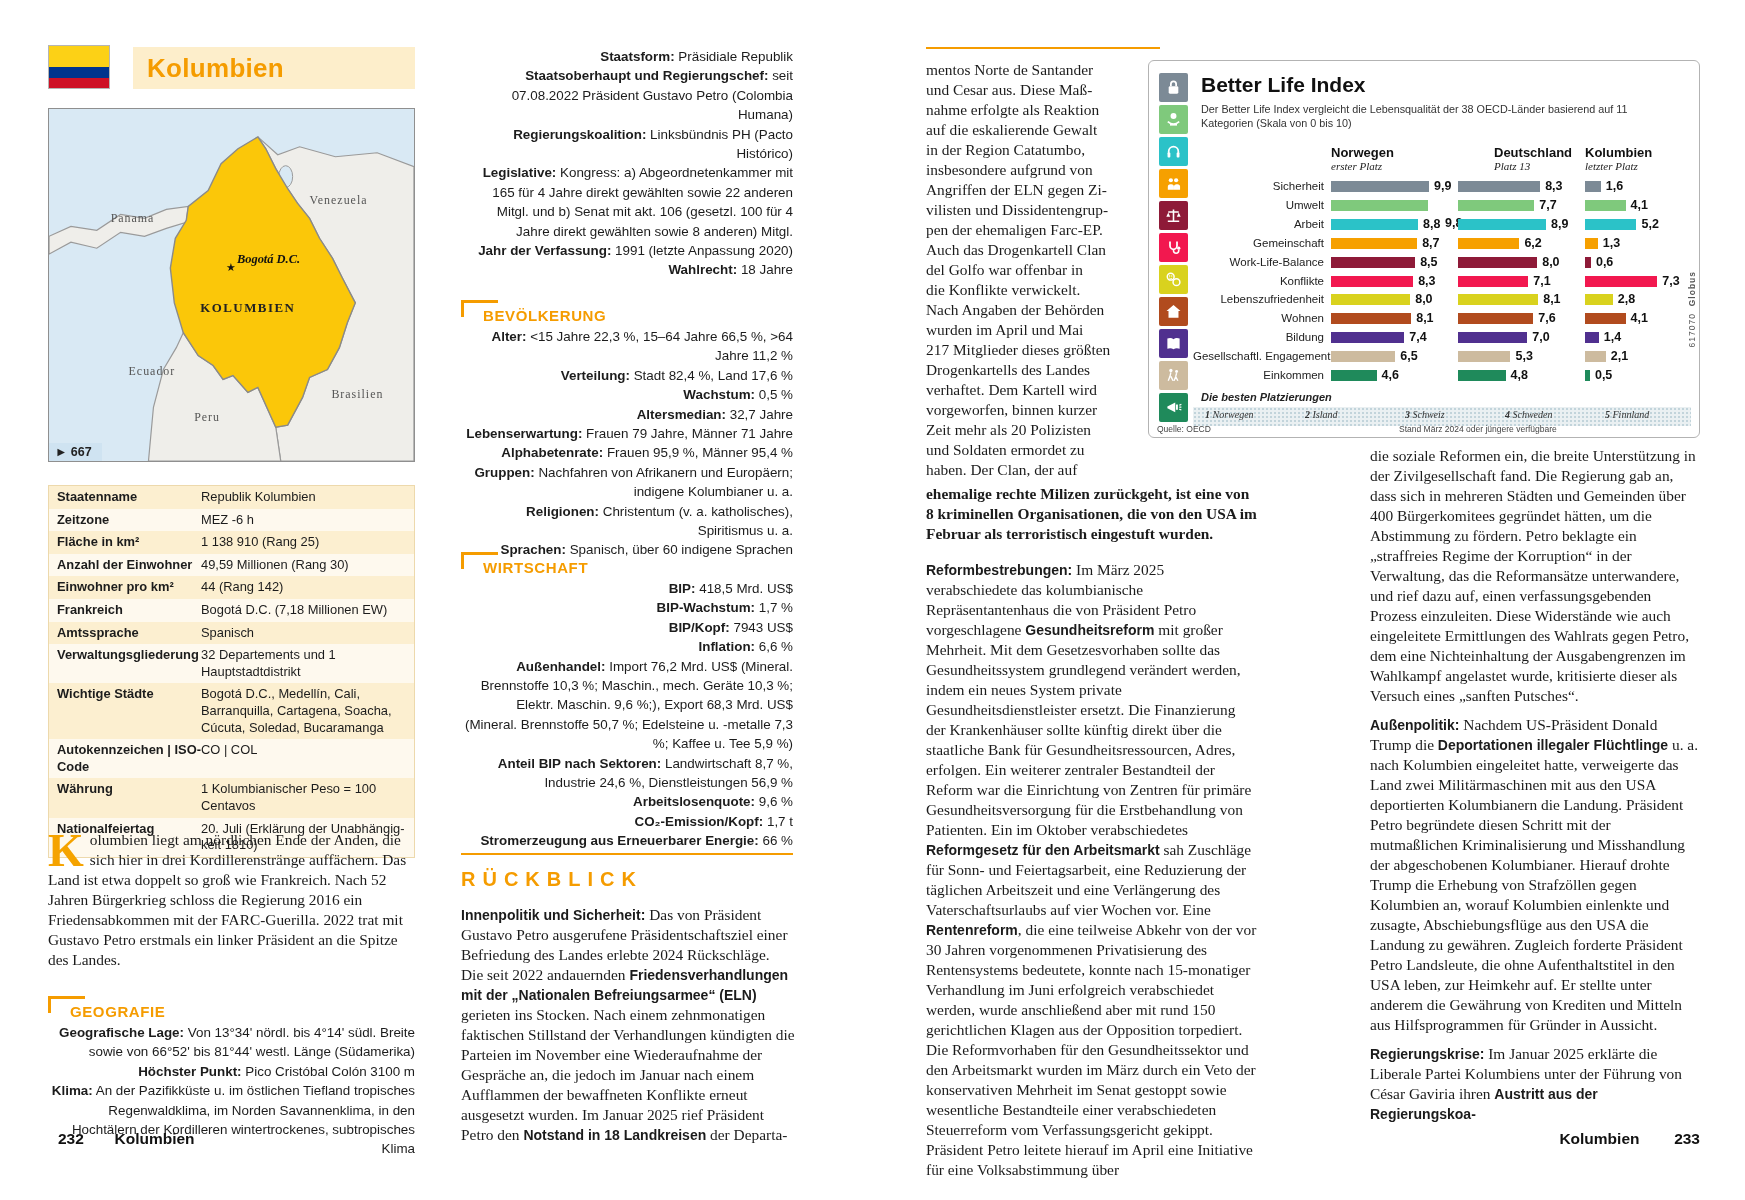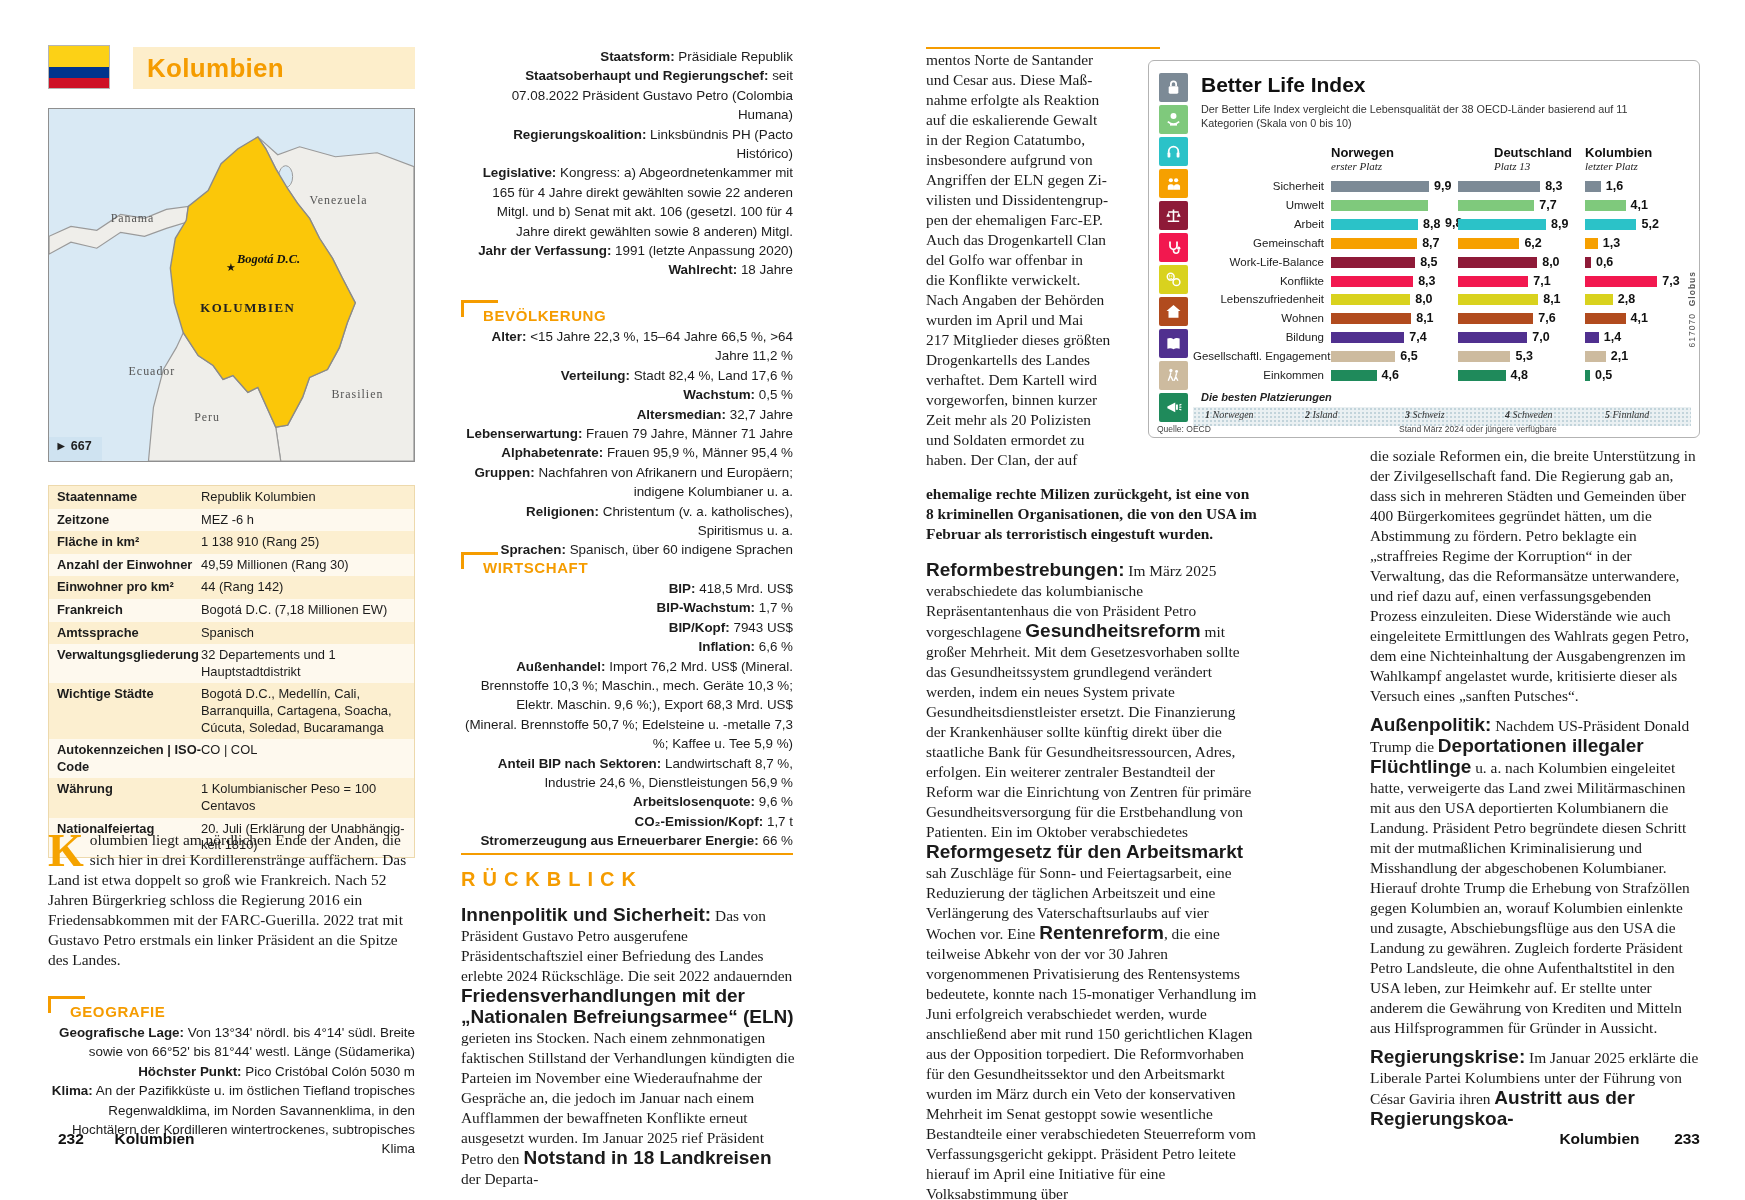--- a/index.html
+++ b/index.html
@@ -1,30 +1,30 @@
 <!DOCTYPE html>
 <html><head>
 <meta charset="utf-8">
 <style>
   html,body{margin:0;padding:0;background:#fff;}
   #stage{position:relative;width:1745px;height:1200px;background:#fff;overflow:hidden;
          font-family:"Liberation Sans",sans-serif;color:#1c1c1c;}
   .abs{position:absolute;}
   .serif{font-family:"Liberation Serif",serif;font-size:15.4px;line-height:20px;color:#1b1b1b;}
-  .serif b{font-family:"Liberation Sans",sans-serif;font-size:19px;}
+  .serif b{font-family:"Liberation Sans",sans-serif;font-size:14px;}
   
   .flag{width:62px;height:44px;border:1px solid #b5b5b5;box-sizing:border-box;}
   .flag .y{height:50%;background:#FCD116;}
   .flag .b{height:25%;background:#00348D;}
   .flag .r{height:25%;background:#CE1126;}
   .title-band{background:#FDEECB;height:42px;display:flex;align-items:center;padding-left:14px;box-sizing:border-box;}
   .title-band h1{margin:0;font-size:26px;color:#F59C00;letter-spacing:.3px;}
   
   .map{border:1px solid #8f8f8f;box-sizing:border-box;background:#D9E9F4;}
-  .map-badge{position:absolute;left:0;bottom:0;background:#CFE3F1;padding:2px 10px 8px 6px;
+  .map-badge{position:absolute;left:0;bottom:0;background:#CFE3F1;padding:2px 10px 2px 6px;
              font-size:12.5px;font-weight:bold;color:#222;}
   
   .facts{border:1px solid #EDD9AC;box-sizing:border-box;font-size:12.9px;line-height:16.6px;background:#fff;}
   .facts .frow{display:flex;padding:3px 0;}
   .facts .frow:nth-child(odd){background:#FCEFD0;}
   .facts .frow:nth-child(even){background:#FEF9EE;}
   .facts .fl{width:152px;flex:none;font-weight:bold;padding-left:8px;box-sizing:border-box;}
   .facts .fv{flex:1;padding-right:6px;}
   
   .dropcap{float:left;font-family:"Liberation Serif",serif;font-size:46px;line-height:38px;
@@ -160,21 +160,21 @@
     <span class="dropcap">K</span><span>olumbien liegt am nördlichen Ende der Anden, die sich hier in drei Kordillerenstränge auffächern. Das Land ist etwa doppelt so groß wie Frankreich. Nach 52 Jahren Bürgerkrieg schloss die Regierung 2016 ein Friedensabkommen mit der FARC-Guerilla. 2022 trat mit Gustavo Petro erstmals ein linker Präsident an die Spitze des Landes.</span>
   </div>
 
   <div class="abs" style="left:48px;top:996px;width:367px;">
     <div class="sec-head">
       <span class="bracket"></span>
       <span>GEOGRAFIE</span>
     </div>
     <div class="kv">
         <div class="kv-line"><b>Geografische Lage:</b><span> Von 13°34' nördl. bis 4°14' südl. Breite sowie von 66°52' bis 81°44' westl. Länge (Südamerika)</span></div>
-        <div class="kv-line"><b>Höchster Punkt:</b><span> Pico Cristóbal Colón 5030 m</span></div>
+        <div class="kv-line"><b>Höchster Punkt:</b><span> Pico Cristóbal Colón 3100 m</span></div>
         <div class="kv-line"><b>Klima:</b><span> An der Pazifikküste u. im östlichen Tiefland tropisches Regenwaldklima, im Norden Savannenklima, in den Hochtälern der Kordilleren wintertrockenes, subtropisches Klima</span></div>
       </div>
   </div>
 
   <div class="abs footer" style="left:58px;top:1130px;">
     <span>232</span>
     <span style="display:inline-block;width:22px;"></span>
     <span>Kolumbien</span>
   </div>
 
@@ -224,21 +224,21 @@
         <div class="kv-line"><b>Stromerzeugung aus Erneuerbarer Energie:</b><span> 66 %</span></div>
       </div>
   </div>
 
   <div class="abs rb-rule" style="left:461px;top:853px;width:332px;"></div>
   <div class="abs rb-head" style="left:461px;top:868px;">RÜCKBLICK</div>
   <div class="abs serif" style="left:461px;top:905px;width:334px;"><b>Innenpolitik und Sicherheit:</b><span> Das von Präsident Gustavo Petro ausgerufene Präsidentschaftsziel einer Befriedung des Landes erlebte 2024 Rückschläge. Die seit 2022 andauernden </span><b>Friedensverhandlungen mit der „Nationalen Befreiungsarmee“ (ELN)</b><span> gerieten ins Stocken. Nach einem zehnmonatigen faktischen Stillstand der Verhandlungen kündigten die Parteien im November eine Wiederaufnahme der Gespräche an, die jedoch im Januar nach einem Aufflammen der bewaffneten Konflikte erneut ausgesetzt wurden. Im Januar 2025 rief Präsident Petro den </span><b>Notstand in 18 Landkreisen</b><span> der Departa-</span></div>
 
   <div class="abs rb-rule" style="left:926px;top:47px;width:234px;"></div>
 
-  <div class="abs serif" style="left:926px;top:50px;width:212px;">
+  <div class="abs serif" style="left:926px;top:60px;width:212px;">
       <div class="tl">mentos Norte de Santander</div>
       <div class="tl">und Cesar aus. Diese Maß-</div>
       <div class="tl">nahme erfolgte als Reaktion</div>
       <div class="tl">auf die eskalierende Gewalt</div>
       <div class="tl">in der Region Catatumbo,</div>
       <div class="tl">insbesondere aufgrund von</div>
       <div class="tl">Angriffen der ELN gegen Zi-</div>
       <div class="tl">vilisten und Dissidentengrup-</div>
       <div class="tl">pen der ehemaligen Farc-EP.</div>
       <div class="tl">Auch das Drogenkartell Clan</div>

